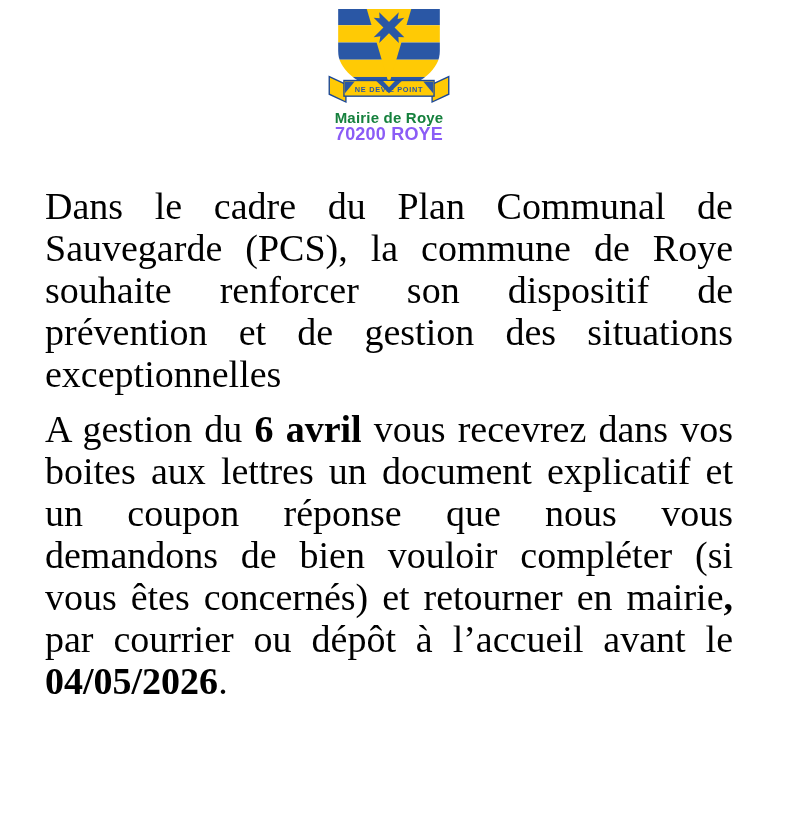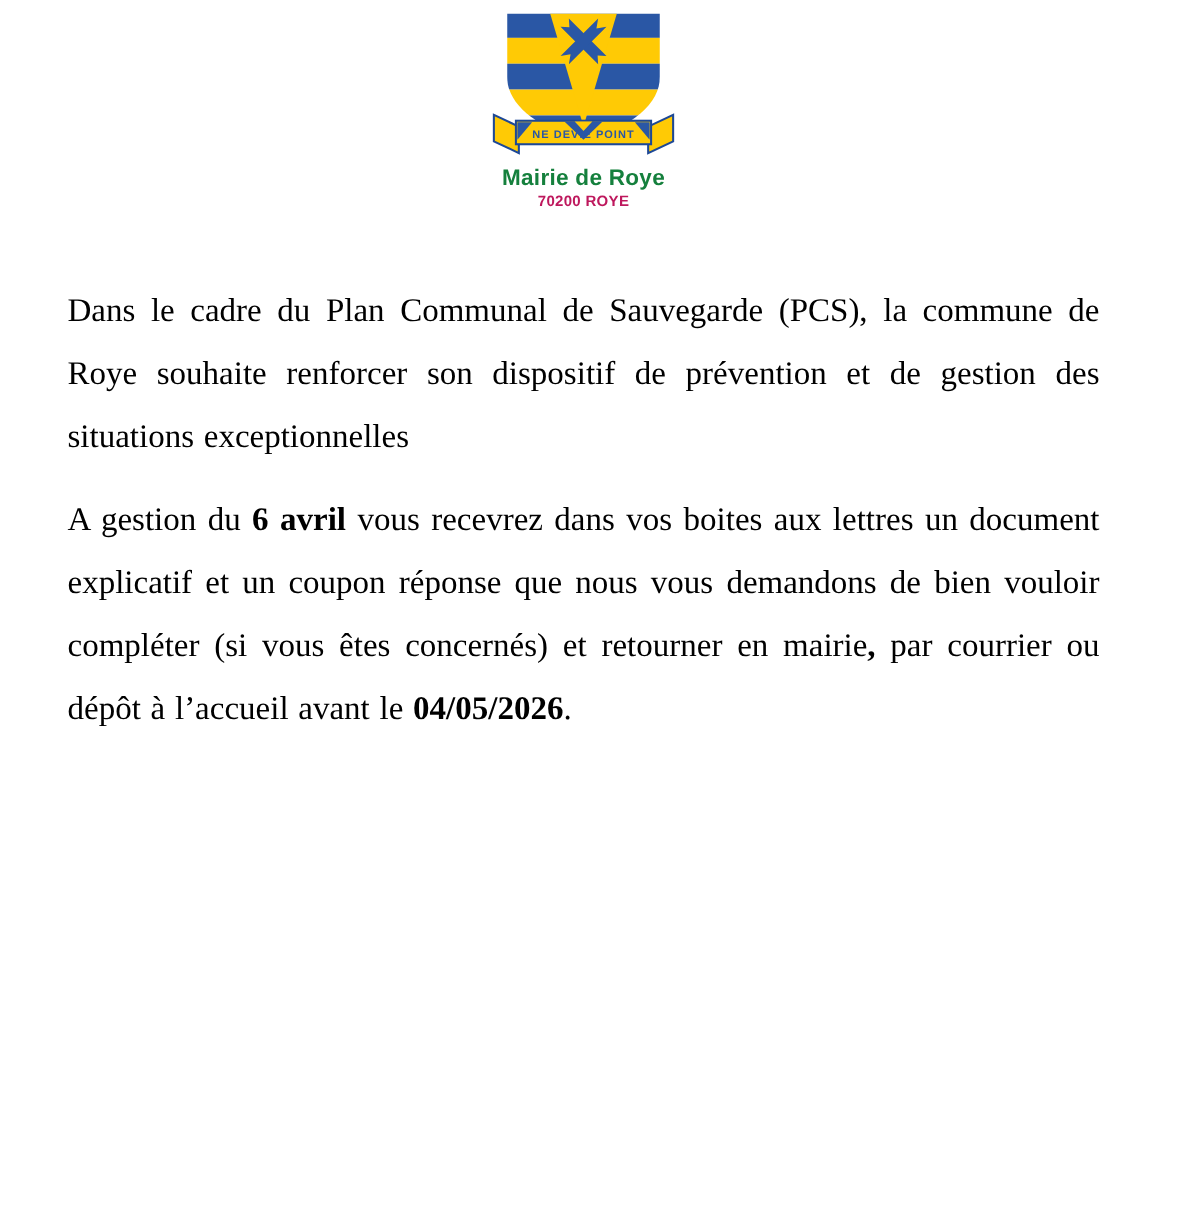--- a/index.html
+++ b/index.html
@@ -33,31 +33,31 @@
     font-weight: 700;
     font-size: 15px;
     line-height: 16px;
     color: #15803d;
     letter-spacing: 0.2px;
     margin-top: 2px;
   }
   .org-postal {
     font-family: "Liberation Sans", sans-serif;
     font-weight: 700;
-    font-size: 10px;
+    font-size: 18px;
     line-height: 16px;
-    color: #be185d;
+    color: #8b5cf6;
     letter-spacing: 0.2px;
   }
   main.letter-body {
     padding: 0 45px;
     margin-top: 43px;
   }
   p.para {
-    font-size: 22px;
+    font-size: 38px;
     line-height: 42px;
     text-align: justify;
     margin: 0 0 13px 0;
     word-spacing: 1px;
   }
   p.para:last-child { margin-bottom: 0; }
   p.para b { font-weight: 700; }
   .motto-text {
     font-family: "Liberation Sans", sans-serif;
     font-weight: 700;

